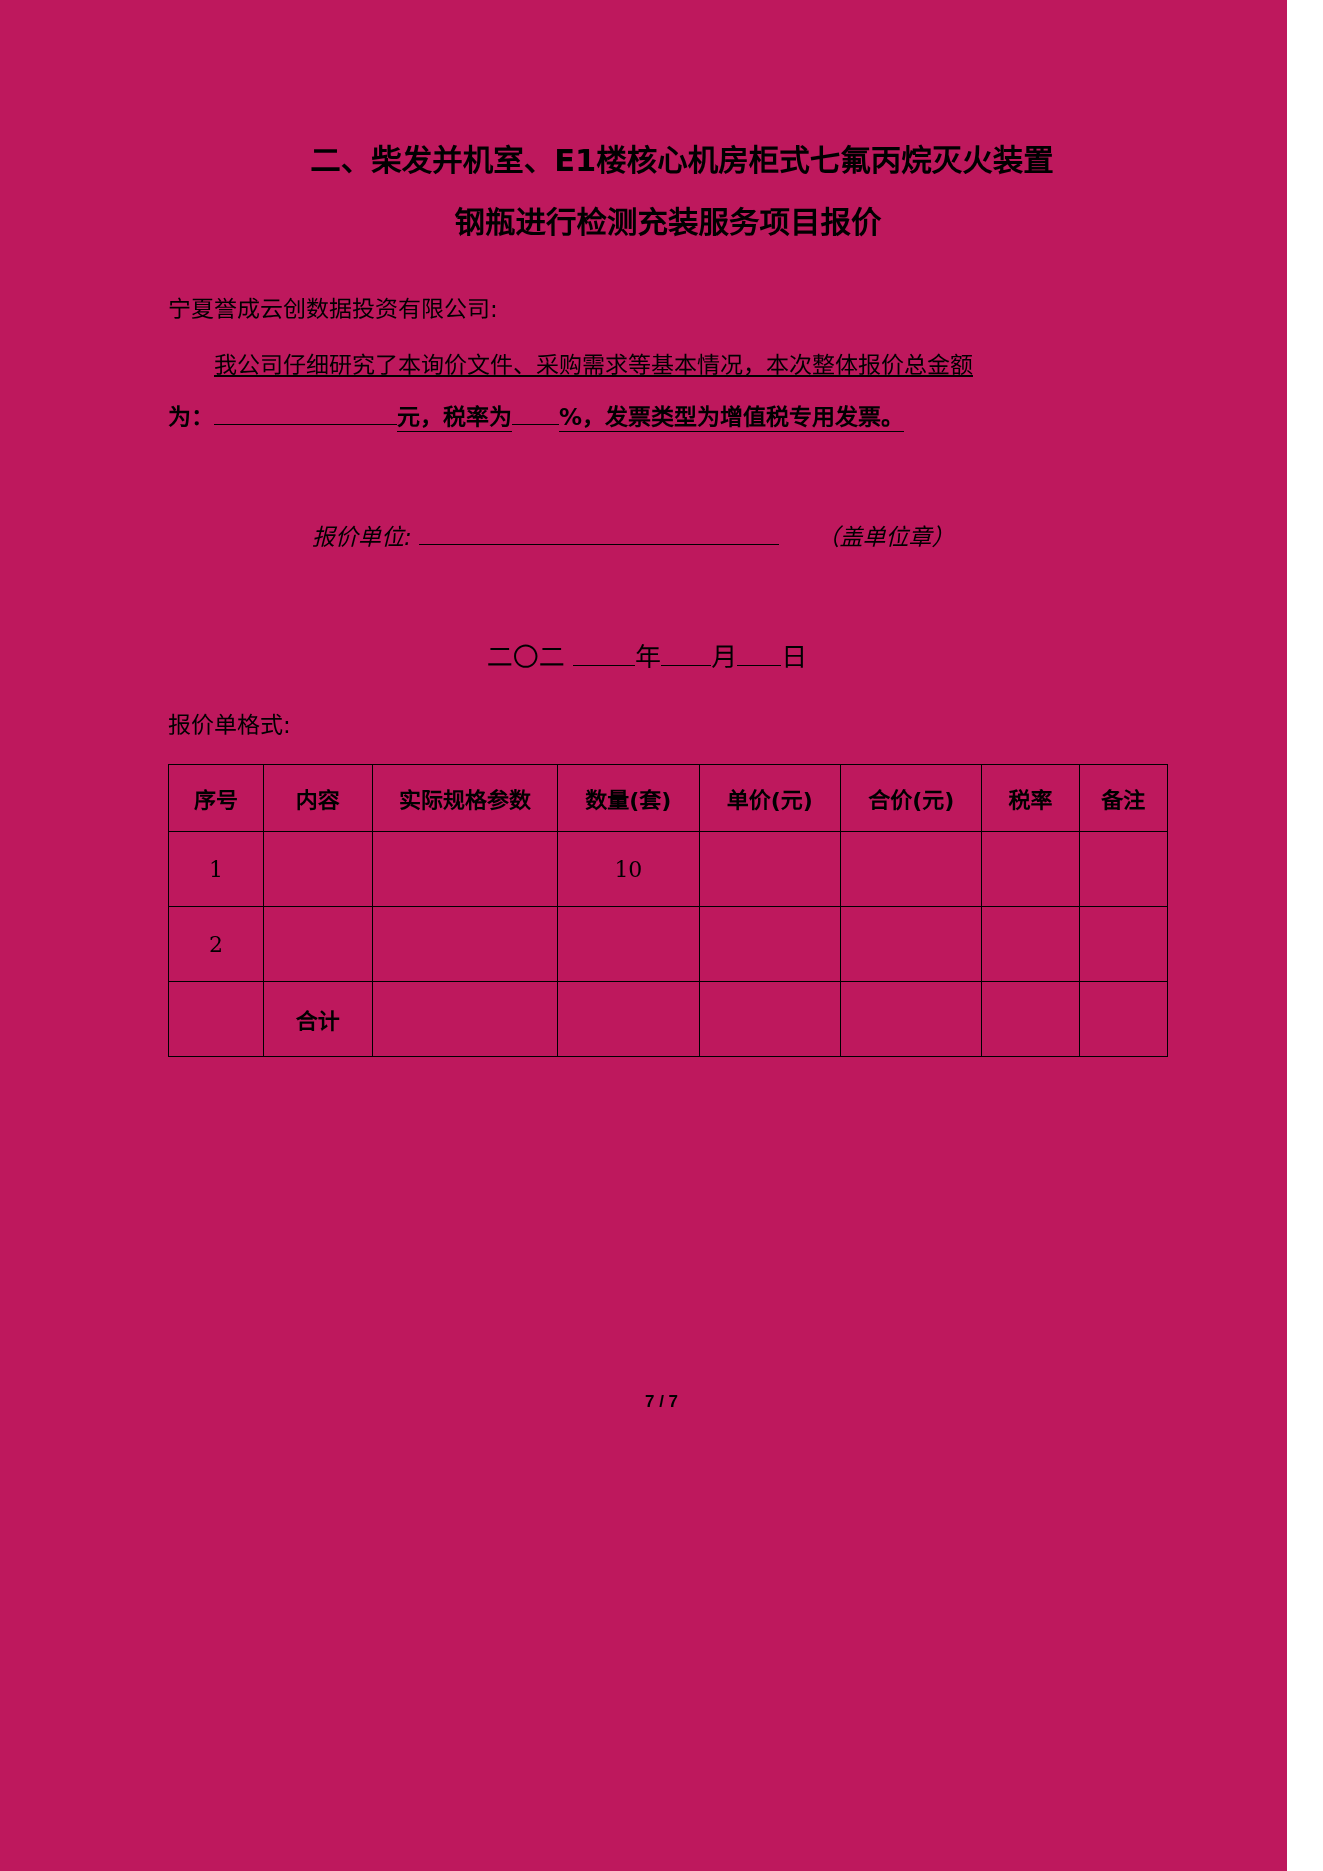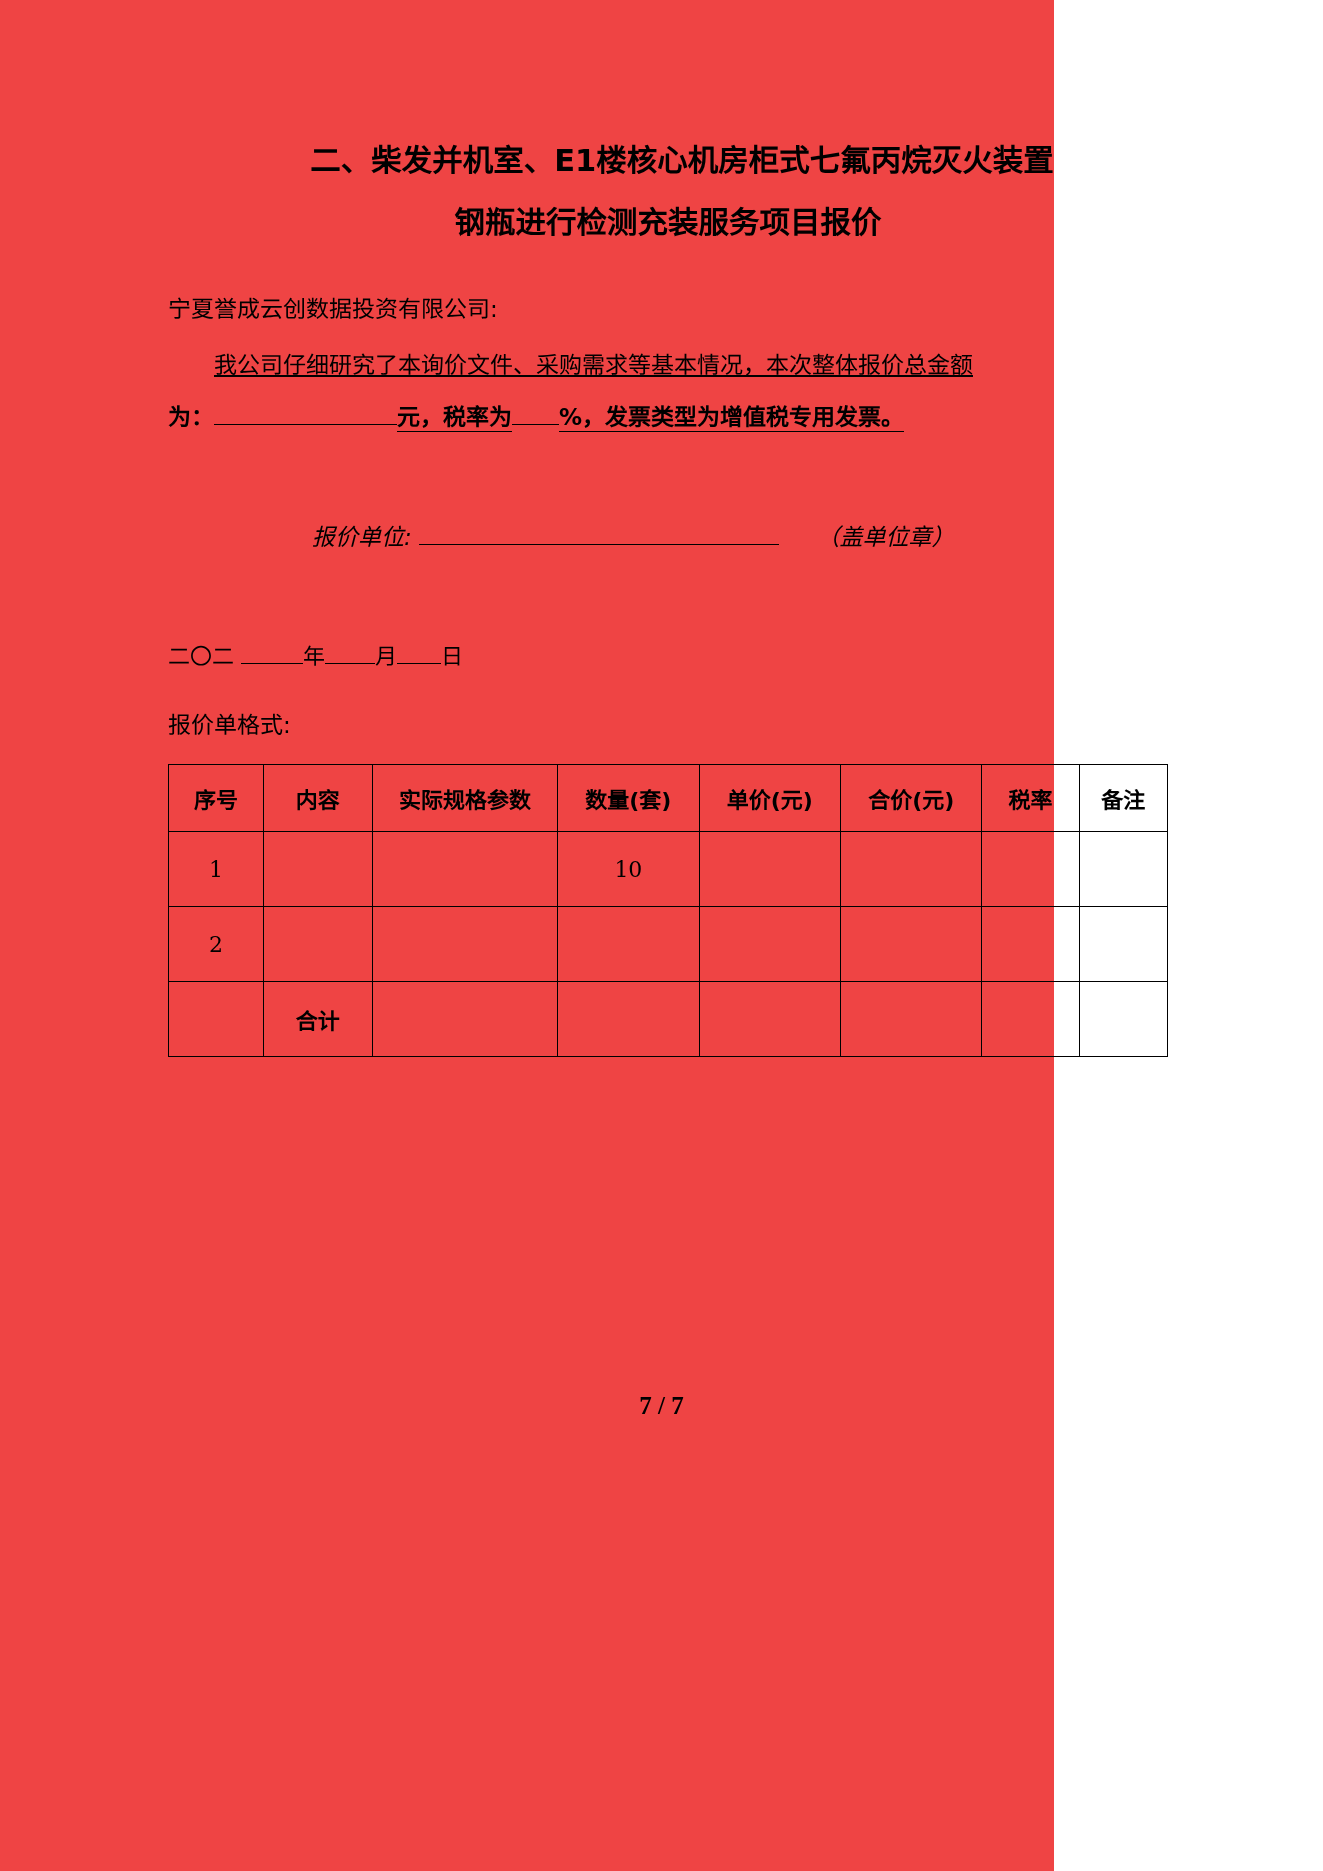--- a/index.html
+++ b/index.html
@@ -11,23 +11,23 @@
     width: 1323px;
     height: 1871px;
     position: relative;
     font-family: "DejaVu Sans", "Liberation Sans", sans-serif;
     color: #000000;
     overflow: hidden;
   }
   .page {
     position: absolute;
     left: 0; top: 0;
-    width: 1054px;
+    width: 1287px;
     height: 1871px;
-    background: #ef4444;
+    background: #be185d;
   }
   .content {
     position: absolute;
     left: 168px;
     top: 130px;
     width: 1000px;
   }
 
   
   .doc-title {
@@ -84,25 +84,25 @@
     line-height: 46px;
     margin-top: 72px;
     white-space: nowrap;
     padding-left: 144px;
     font-style: italic;
   }
   .blank-unit { width: 360px; }
   .seal-note { margin-left: 30px; }
 
   .date-row {
-    font-size: 22px;
+    font-size: 26px;
     line-height: 46px;
     margin-top: 74px;
     white-space: nowrap;
-    text-align: left;
+    text-align: center;
     padding-right: 42px;
   }
   .blank-year  { width: 62px; }
   .blank-month { width: 50px; }
   .blank-day   { width: 44px; }
 
   
   .note {
     font-size: 23px;
     line-height: 46px;
@@ -143,23 +143,23 @@
     font-size: 21px;
   }
 
   
   .footer {
     position: absolute;
     left: 0;
     top: 1392px;
     width: 1323px;
     text-align: center;
-    font-size: 25px;
-    font-weight: bold;
-    font-family: Liberation Serif, serif;
+    font-size: 17px;
+    font-weight: bold;
+    font-family: Liberation Sans, sans-serif;
   }
 </style>
 </head>
 <body>
 
 <div class="page">
   <div class="content">
 
     <div class="doc-title">
       <div class="title-line1">二、柴发并机室、E1楼核心机房柜式七氟丙烷灭火装置</div>

